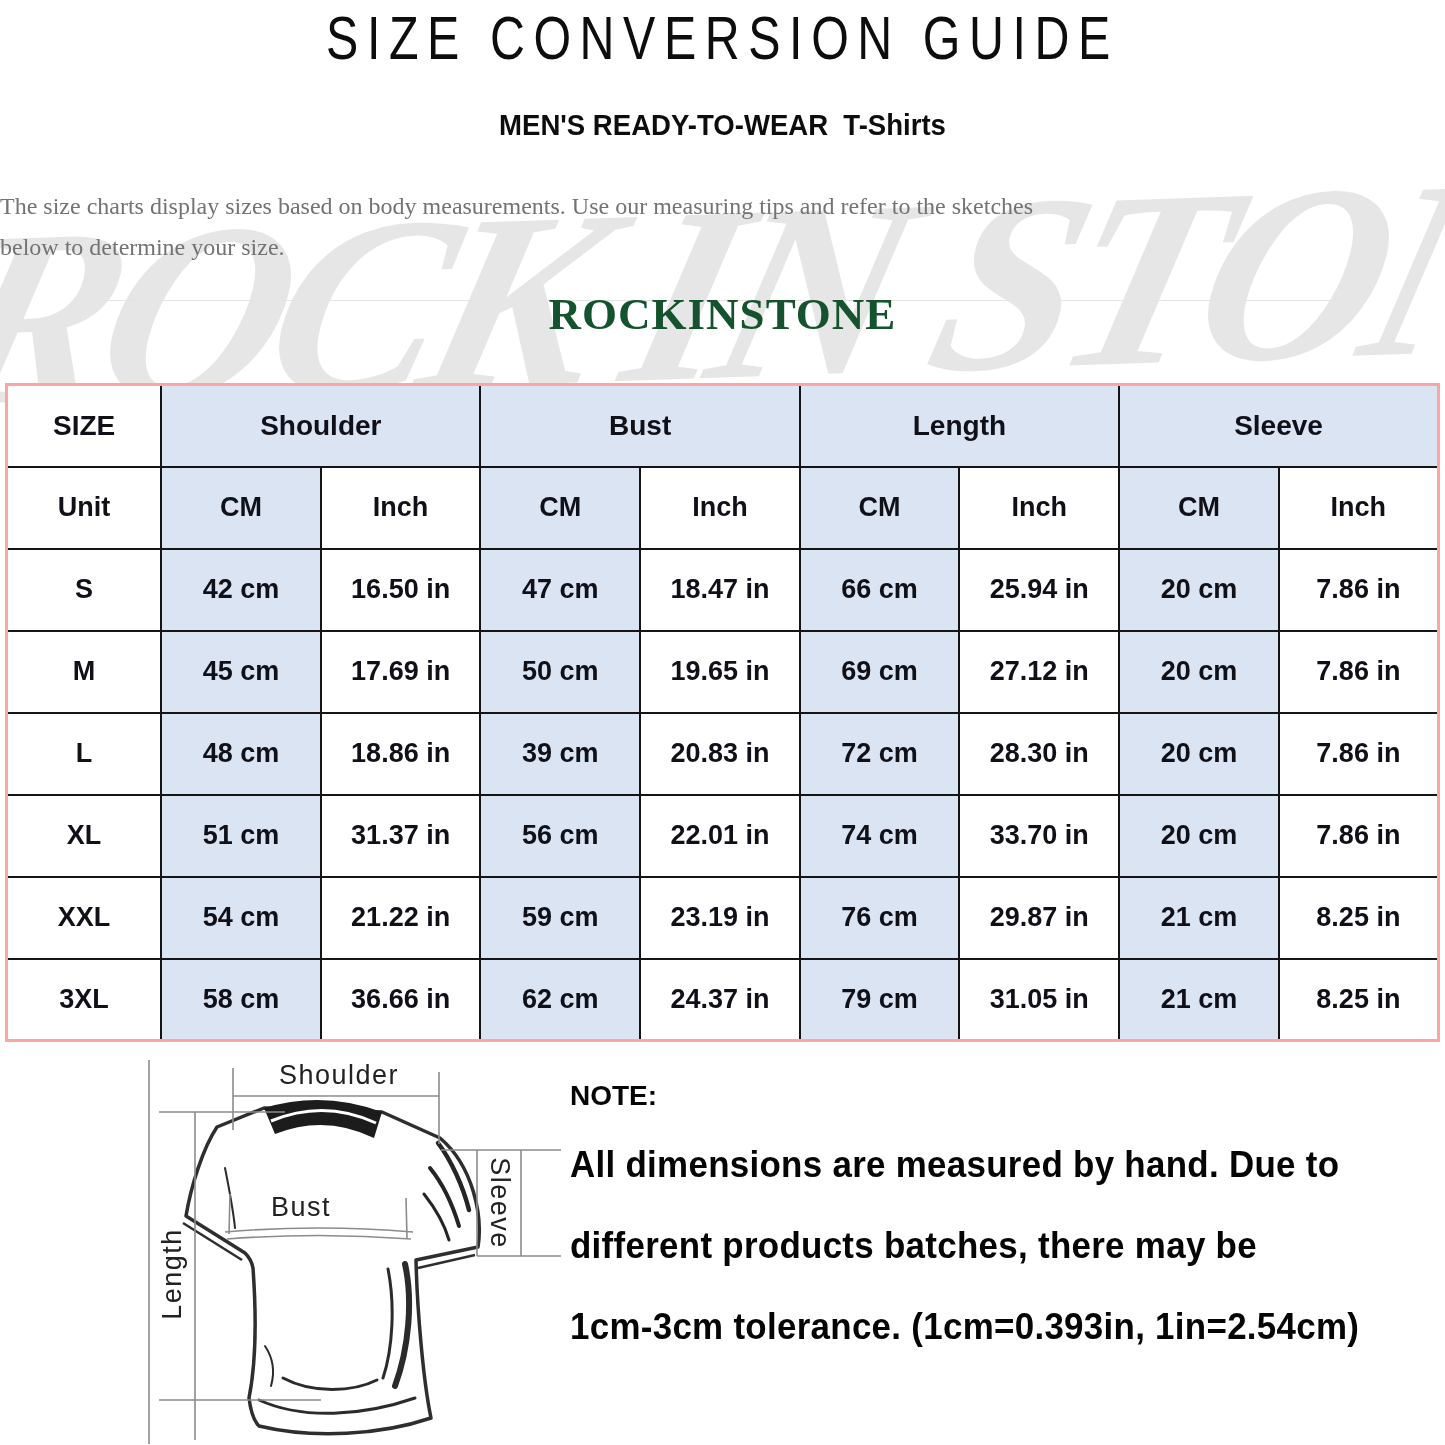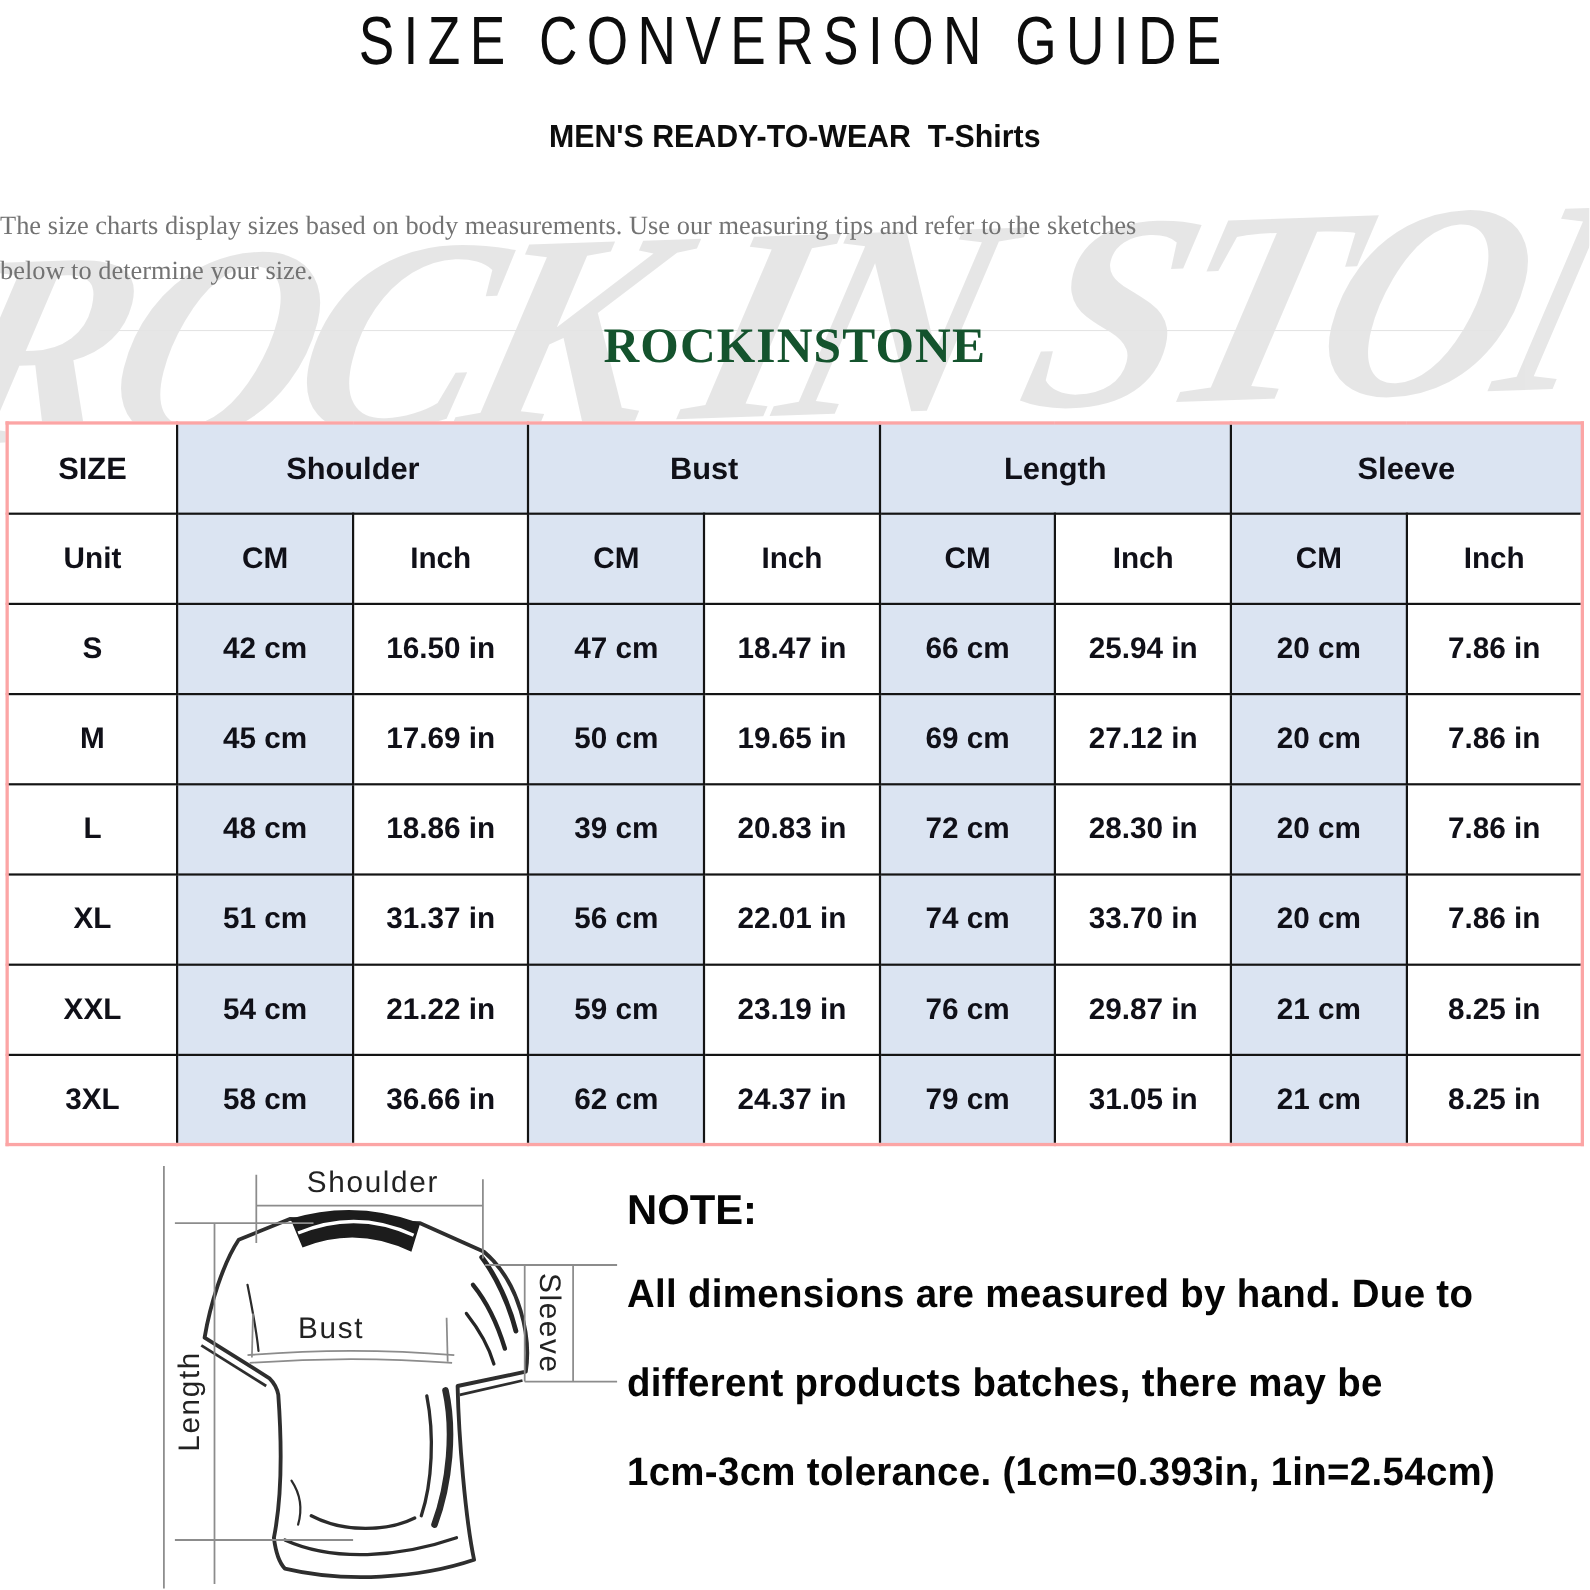--- a/index.html
+++ b/index.html
@@ -50,21 +50,21 @@
   .size-table th{font-size:28px;}
   .size-table tr{height:82px;}
   .size-table .blue{background:#dbe4f2;}
   
   .diagram{position:absolute;left:133px;top:1048px;width:432px;height:397px;z-index:1;}
   .diagram text{
     font-family:"Liberation Sans",sans-serif;font-size:27px;fill:#222;letter-spacing:1.5px;
   }
   
   .note{position:absolute;left:570px;top:1080px;width:860px;z-index:1;color:#050505;}
-  .note-title{font-size:38px;font-weight:700;margin:0 0 32px 0;}
+  .note-title{font-size:28px;font-weight:700;margin:0 0 32px 0;}
   .note-line{
     font-size:36px;font-weight:700;margin:0 0 39px 0;letter-spacing:0.3px;
     transform:scaleX(0.97);transform-origin:left center;white-space:nowrap;
   }
 </style>
 </head>
 <body>
 
 <div class="page">
 

